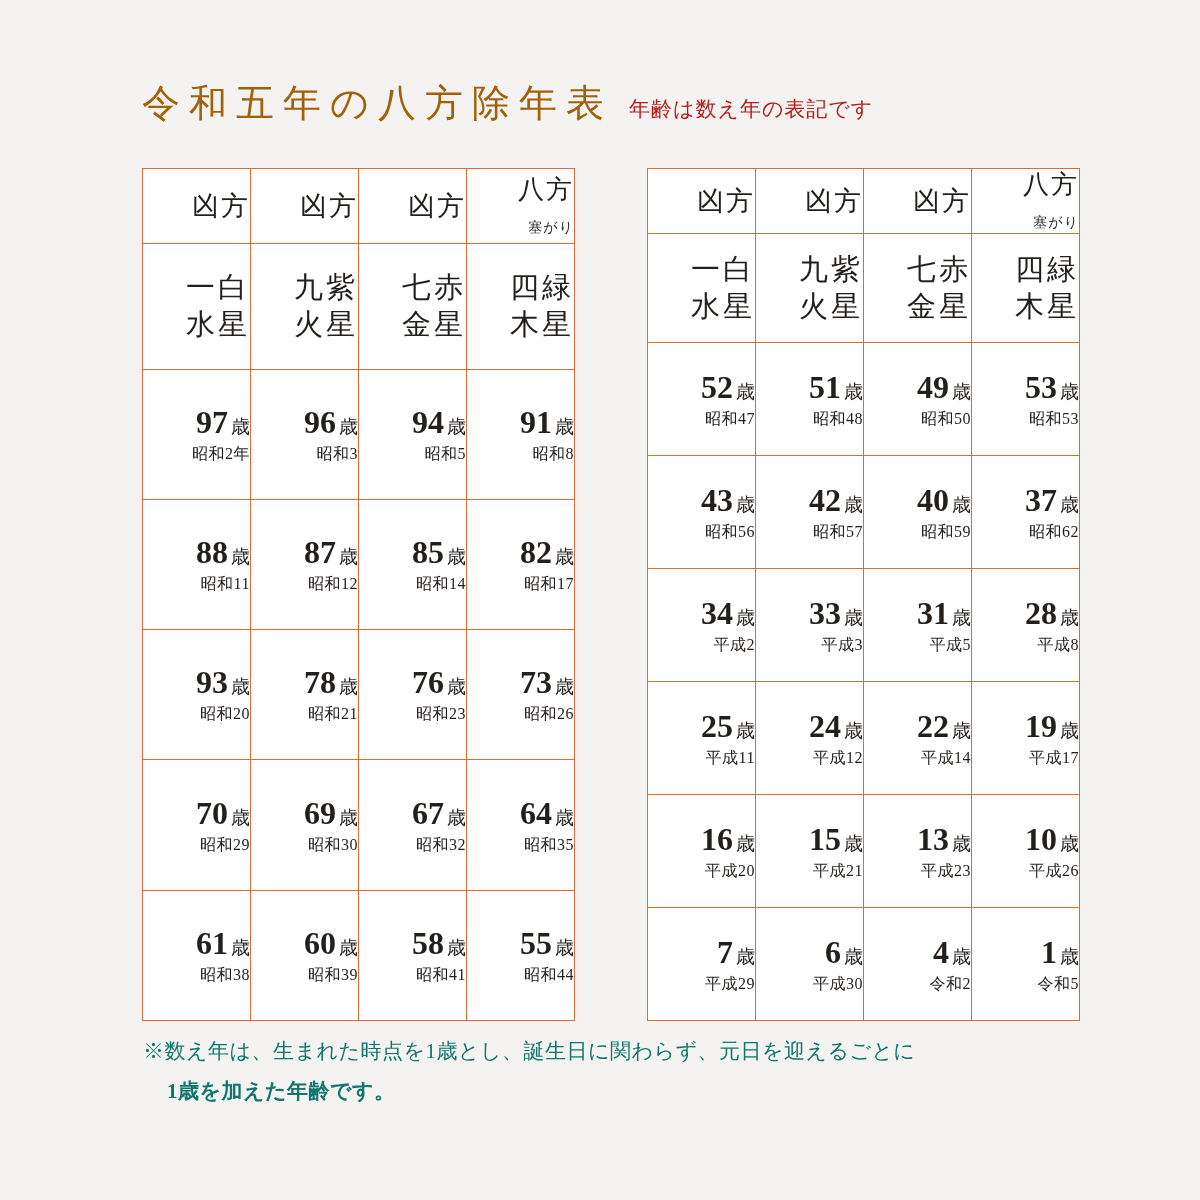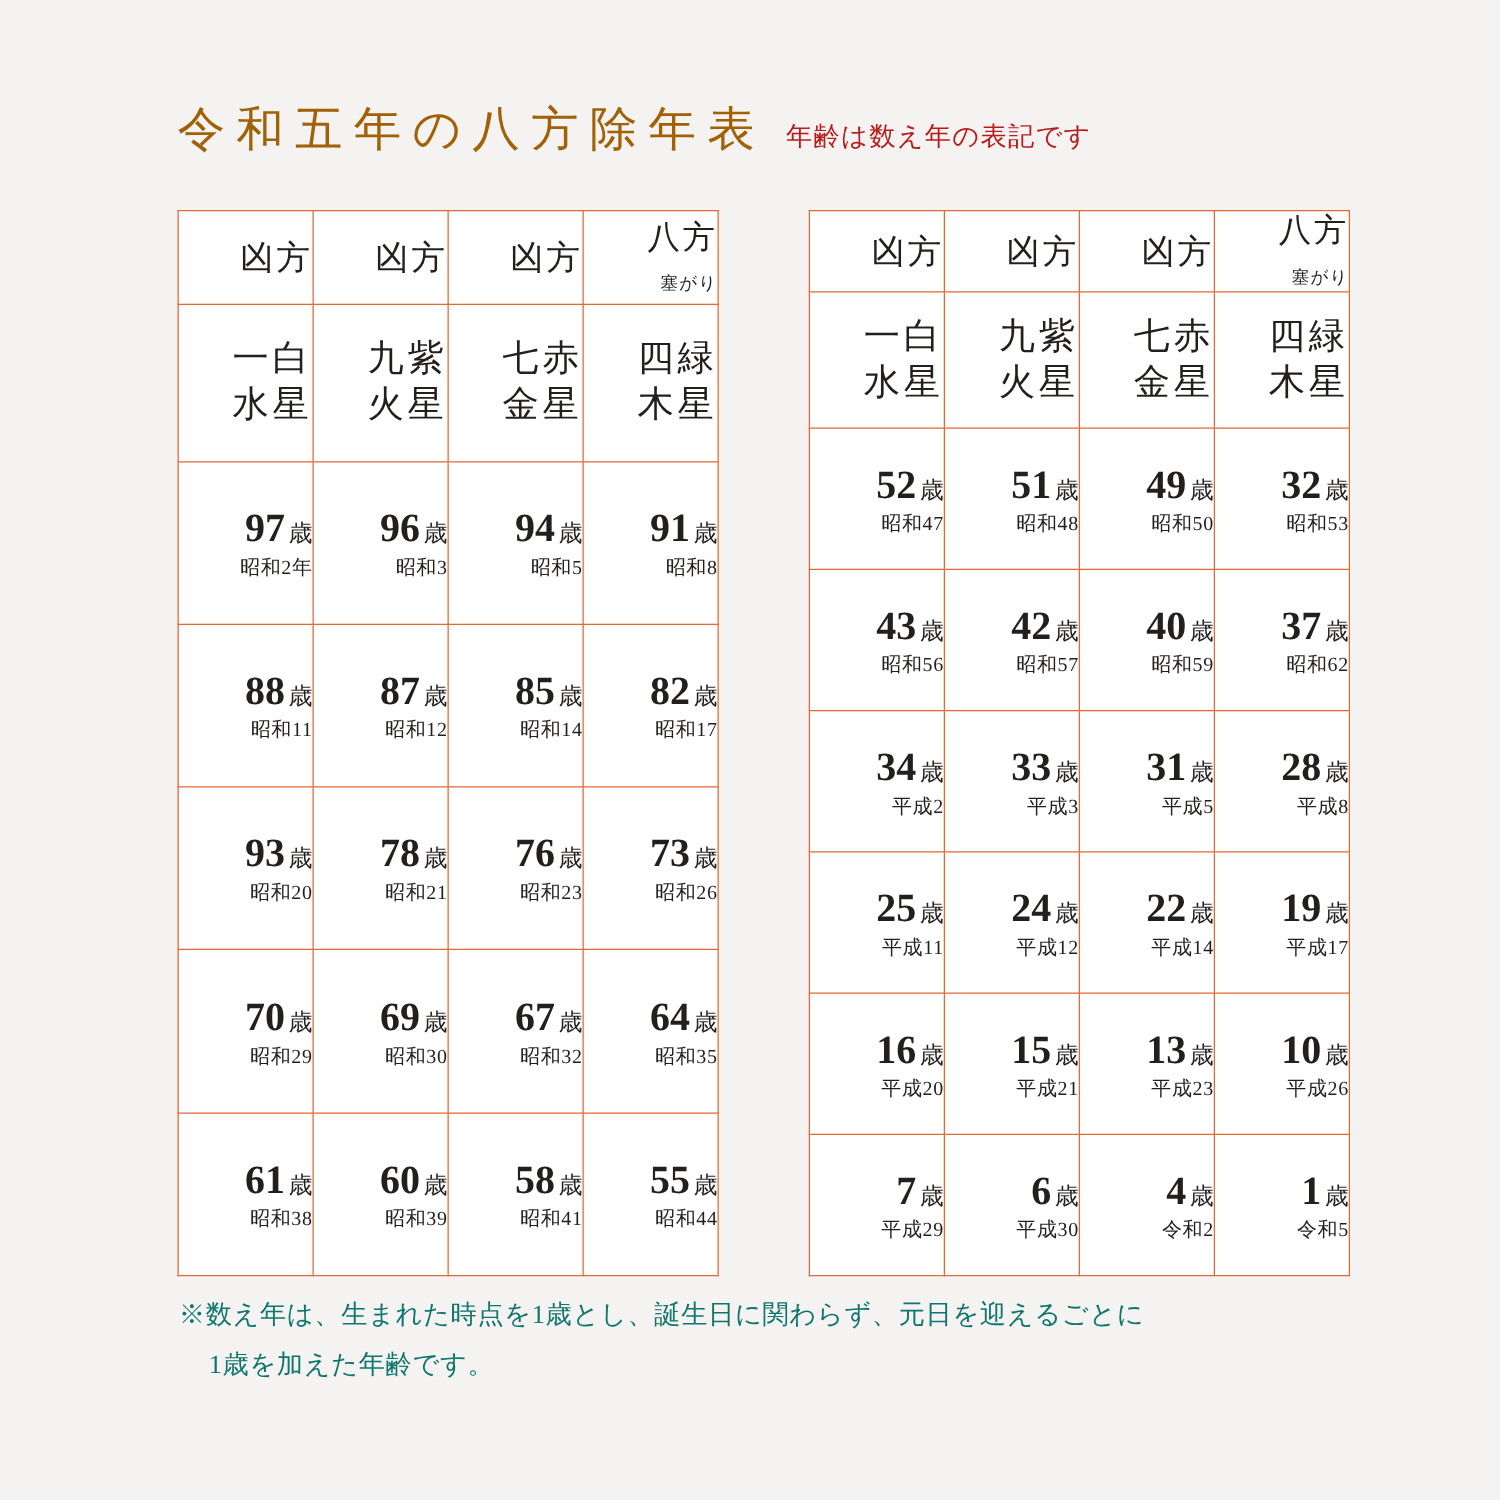--- a/index.html
+++ b/index.html
@@ -128,21 +128,21 @@
   .footnote {
     position: absolute;
     left: 143px;
     top: 1032px;
     font-size: 21px;
     line-height: 1.9;
     letter-spacing: 0.5px;
     color: #0f766e;
     white-space: nowrap;
   }
-  .footnote .l2 { padding-left: 24px; display: block; }
+  .footnote .l2 { padding-left: 24px; display: block; font-weight: bold; }
 </style>
 </head>
 <body>
 
 <div class="page">
 
   <div class="header">
     <div class="title">令和五年の八方除年表</div>
     <div class="subtitle">年齢は数え年の表記です</div>
   </div>
@@ -309,21 +309,21 @@
             </td>
             <td>
               <span class="age-line"><span class="age-num">51</span><span class="age-unit">歳</span></span>
               <span class="era-line">昭和48</span>
             </td>
             <td>
               <span class="age-line"><span class="age-num">49</span><span class="age-unit">歳</span></span>
               <span class="era-line">昭和50</span>
             </td>
             <td class="hl">
-              <span class="age-line"><span class="age-num">32</span><span class="age-unit">歳</span></span>
+              <span class="age-line"><span class="age-num">53</span><span class="age-unit">歳</span></span>
               <span class="era-line">昭和53</span>
             </td>
           </tr>
           <tr class="r-data">
             <td>
               <span class="age-line"><span class="age-num">43</span><span class="age-unit">歳</span></span>
               <span class="era-line">昭和56</span>
             </td>
             <td>
               <span class="age-line"><span class="age-num">42</span><span class="age-unit">歳</span></span>

